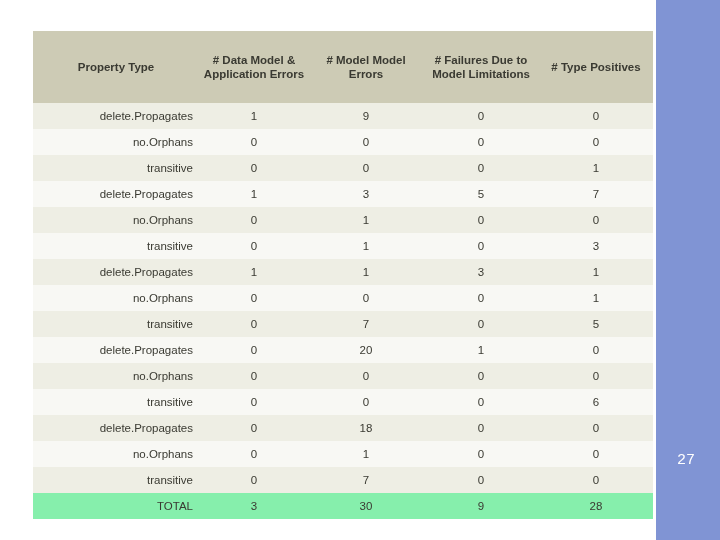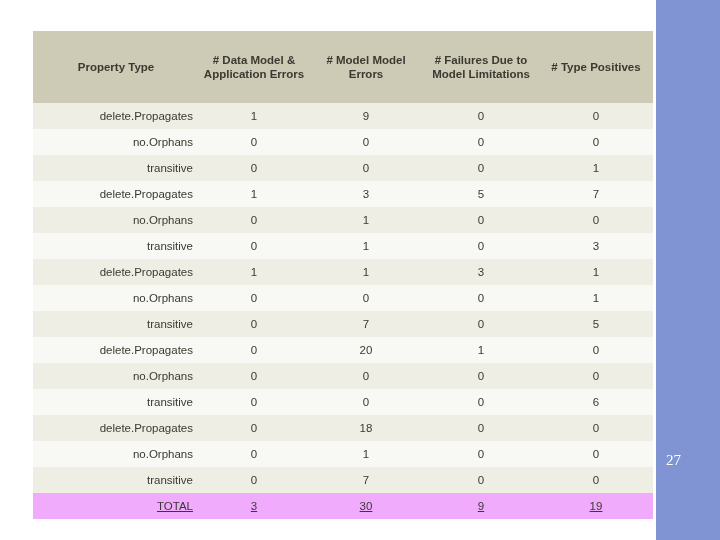--- a/index.html
+++ b/index.html
@@ -34,23 +34,24 @@
     right: 64px;
     width: 8px;
     height: 540px;
     background: #ffffff;
   }
   .slide-number {
     position: absolute;
     right: 14px;
     top: 452px;
     width: 40px;
+    text-align: center;
     color: #ffffff;
     font-size: 15px;
-    font-family: Liberation Serif, serif;
+    font-family: Liberation Mono, monospace;
   }
 
   .table-wrap {
     position: absolute;
     left: 33px;
     top: 31px;
     width: 620px;
   }
   table.data {
     border-collapse: collapse;
@@ -80,22 +81,21 @@
     border: none;
     height: 12px;
   }
   table.data tbody tr.odd td {
     background: #eeeee4;
   }
   table.data tbody tr.even td {
     background: #f8f8f4;
   }
   table.data tbody tr.total td {
-    background: #f0abfc;
-    text-decoration: underline;
+    background: #86efac;
   }
   td.label {
     text-align: right;
     padding-left: 10px;
   }
   td.num {
     text-align: center;
   }
   
   col.c0 { width: 166px; }
@@ -235,19 +235,19 @@
             <td class="num">0</td>
             <td class="num">7</td>
             <td class="num">0</td>
             <td class="num">0</td>
           </tr>
           <tr class="total">
             <td class="label">TOTAL</td>
             <td class="num">3</td>
             <td class="num">30</td>
             <td class="num">9</td>
-            <td class="num">19</td>
+            <td class="num">28</td>
           </tr>
         </tbody>
     </table>
   </div>
 
 </div>
 
 </body></html>

